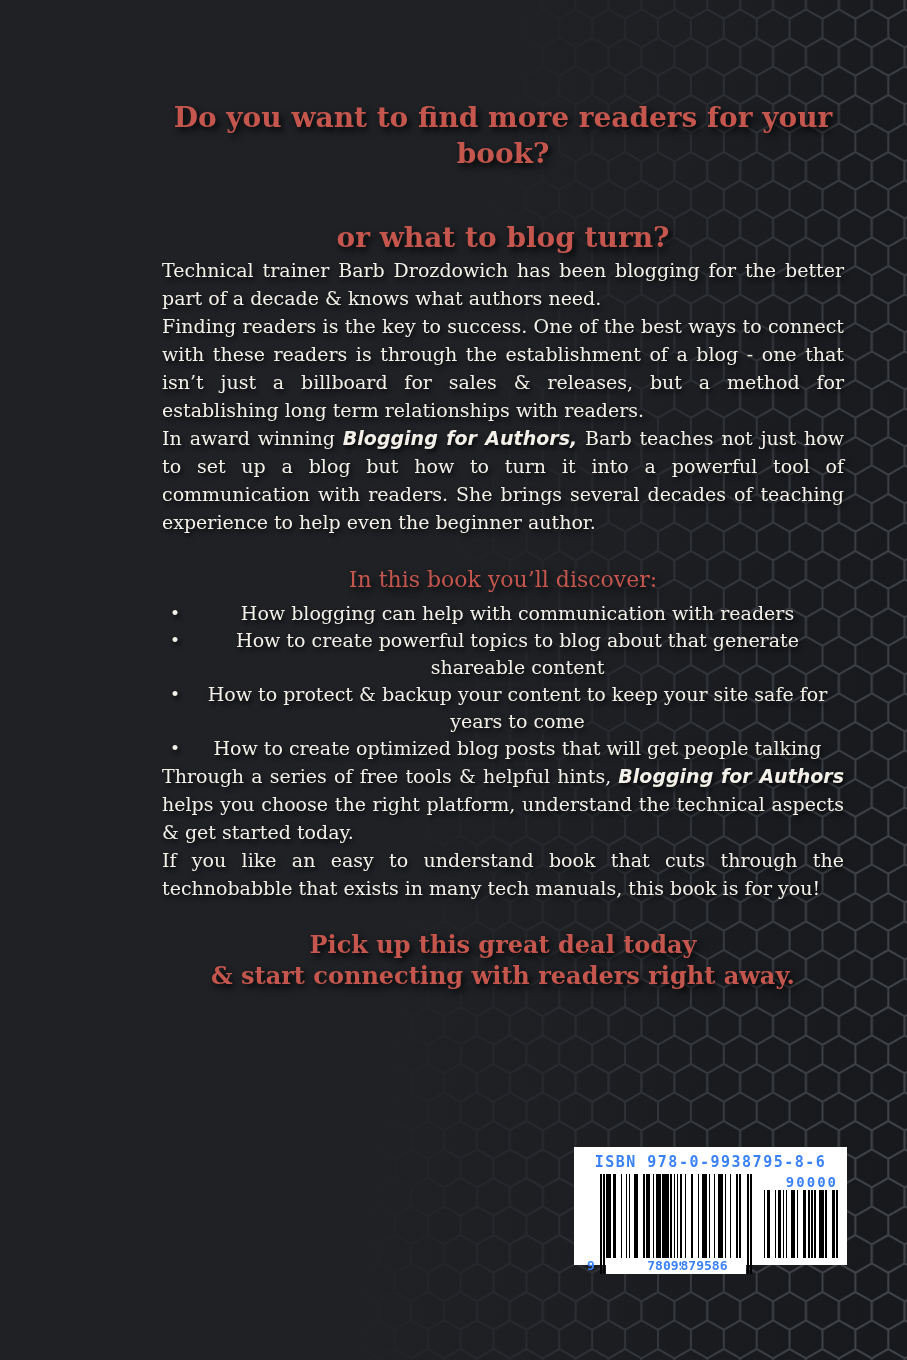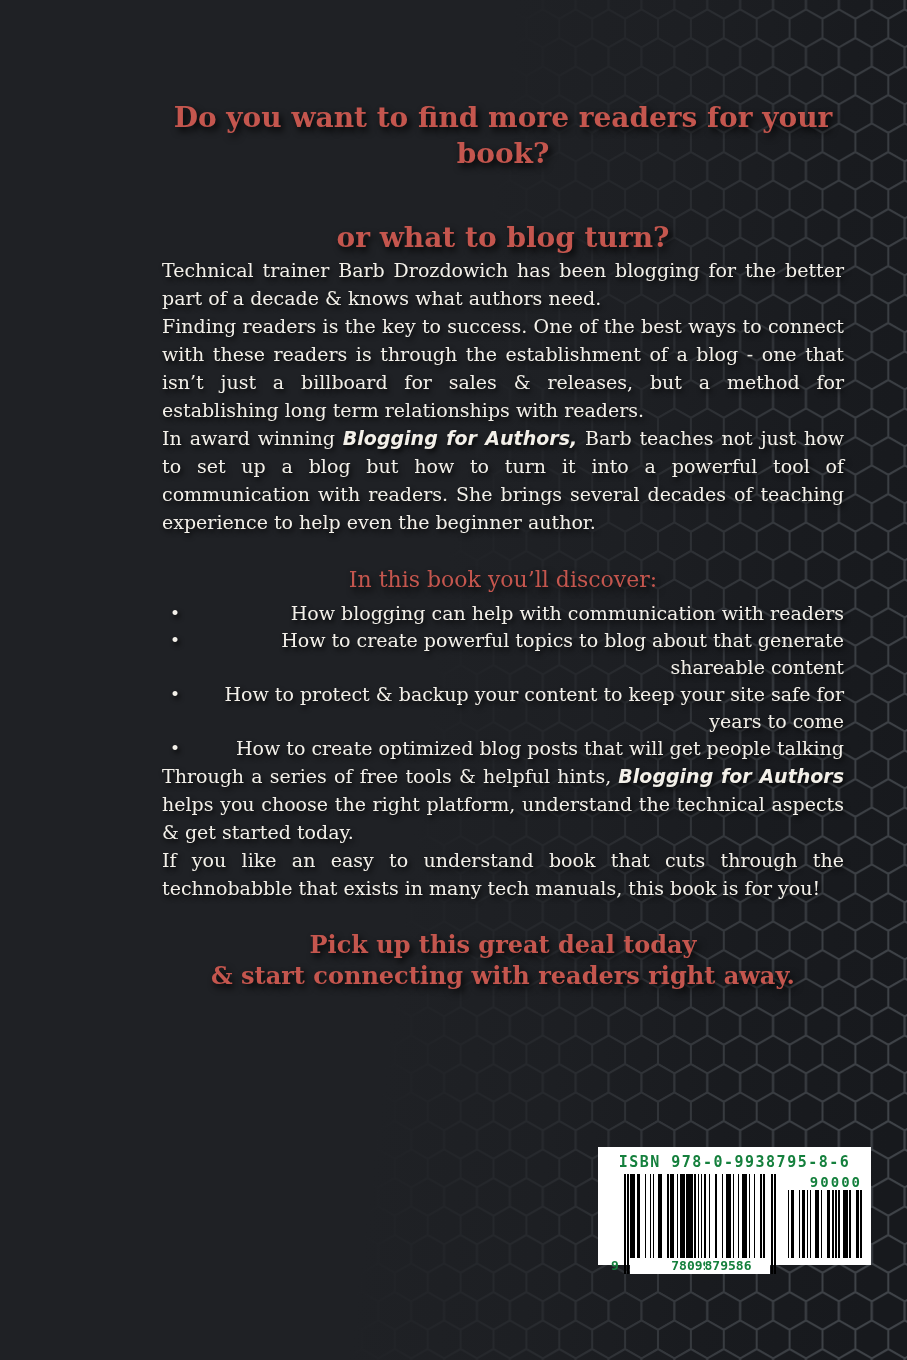--- a/index.html
+++ b/index.html
@@ -10,27 +10,27 @@
   .content{position:absolute;left:114px;top:100px;width:682px;color:#f3f0e9;
     font-family:"DejaVu Serif","Liberation Serif",serif;font-size:19px;line-height:28px;
     text-shadow:2px 3px 5px rgba(0,0,0,.85);margin-left:48px;}
   .red{color:#c4564e;text-shadow:3px 4px 7px rgba(0,0,0,.9);}
   h1,h2{font-size:28px;line-height:36px;font-weight:bold;text-align:center;margin:0;}
   h1{margin-bottom:12px;}
   .content p{margin:0;text-align:justify;}
   .mt32{margin-top:32px;}.mt27{margin-top:27px;}.mt25{margin-top:25px;}
   h3{font-size:22px;line-height:30px;font-weight:normal;margin:29px 0 5px;text-align:center;}
   ul{list-style:none;margin:0;padding:0;}
-  li{position:relative;padding-left:29px;line-height:27px;text-align:right;}
+  li{position:relative;padding-left:29px;line-height:27px;text-align:center;}
   li::before{content:"\2022";position:absolute;left:8px;top:0;font-size:17px;}
   .booktitle{font-family:"DejaVu Sans","Liberation Sans",sans-serif;font-style:italic;font-weight:600;}
   .cta{margin-top:27px;text-align:center;font-weight:bold;font-size:24px;line-height:31px;}
   
-  .barcode-box{position:absolute;left:598px;top:1147px;width:273px;height:118px;background:#fff;
-    box-sizing:border-box;padding:5px 10px;font-family:"DejaVu Sans Mono","Liberation Mono",monospace;color:#15803d;}
+  .barcode-box{position:absolute;left:574px;top:1147px;width:273px;height:118px;background:#fff;
+    box-sizing:border-box;padding:5px 10px;font-family:"DejaVu Sans Mono","Liberation Mono",monospace;color:#3b82f6;}
   .isbn{font-size:15px;font-weight:bold;letter-spacing:1.5px;text-align:center;white-space:nowrap;line-height:20px;}
   .bars-row{display:flex;align-items:flex-start;margin-top:2px;}
   .main-bar-wrap{position:relative;width:152px;height:100px;margin-left:16px;}
   .main-bar-wrap svg{display:block;width:152px;height:100px;}
   .digits{position:absolute;left:0;top:84px;width:100%;height:16px;font-size:13px;font-weight:bold;line-height:16px;}
   .digits .d9{position:absolute;left:-13px;top:0;}
   .digits .g1{position:absolute;left:4%;width:43%;text-align:center;background:#fff;padding-left:32px;}
   .digits .g2{position:absolute;left:53%;width:43%;text-align:left;background:#fff;}
   .addon-wrap{margin-left:10px;width:76px;}
   .addon-num{font-size:14px;font-weight:bold;text-align:right;line-height:16px;letter-spacing:2px;}

